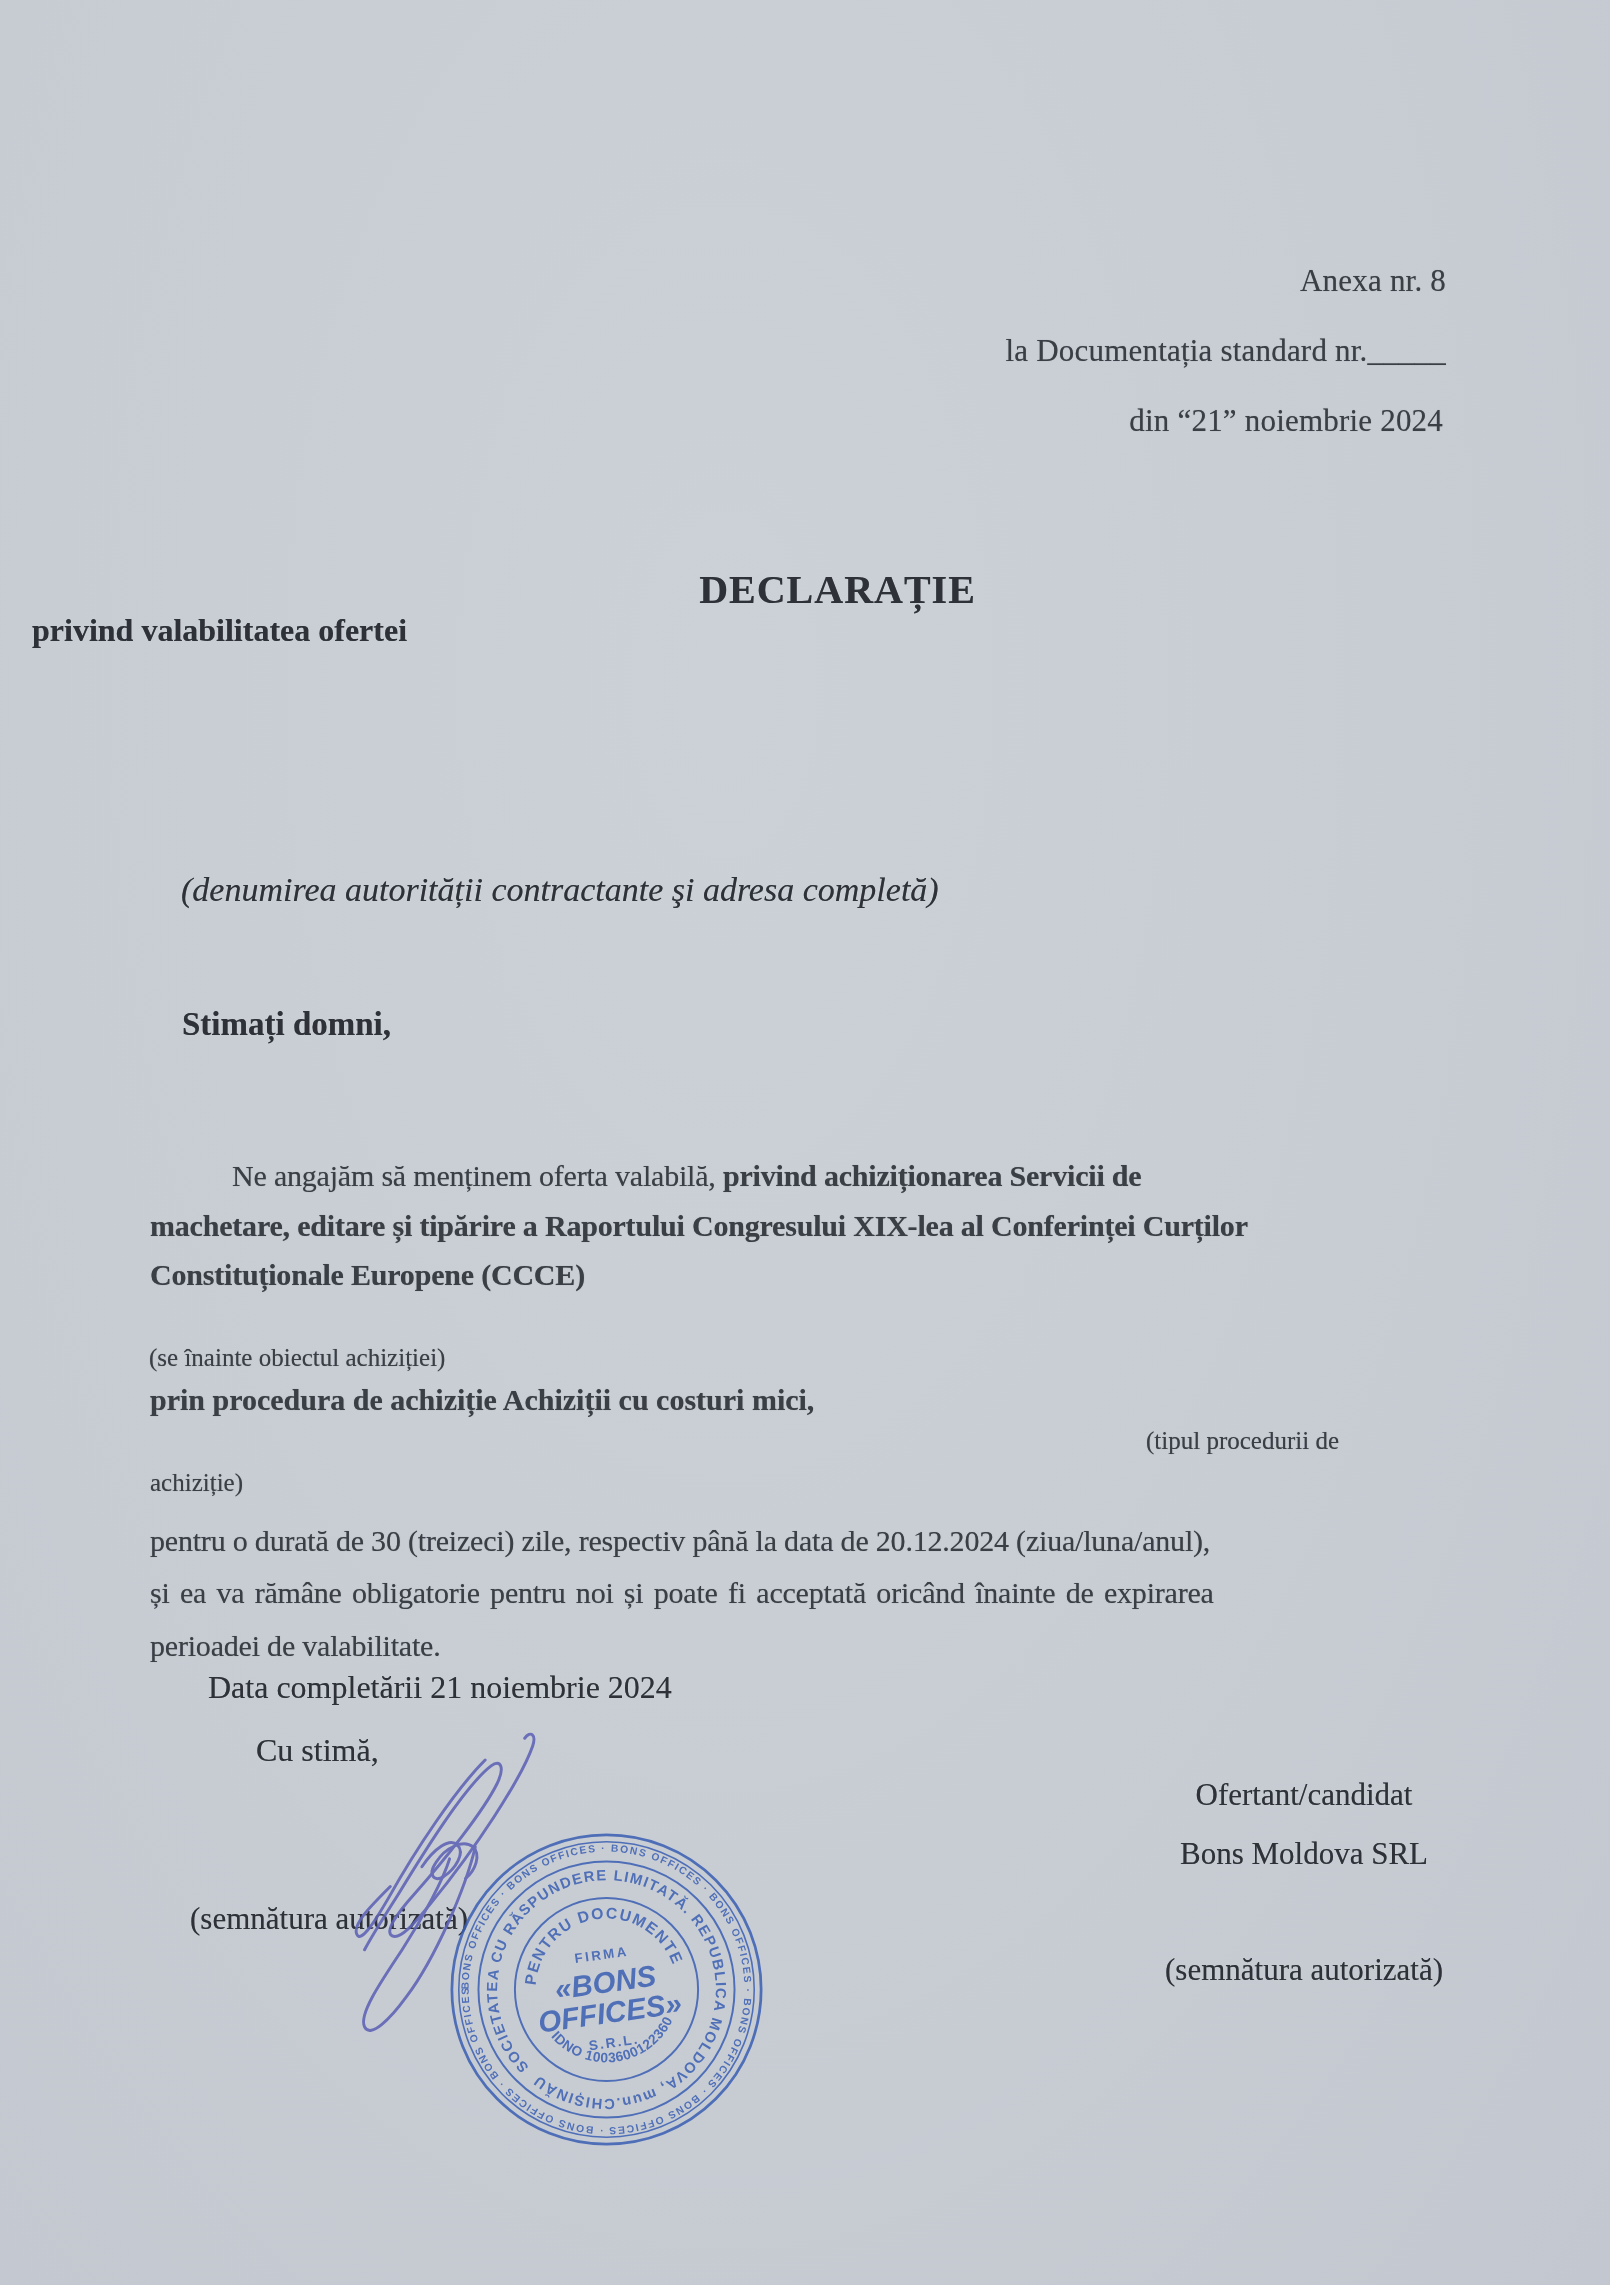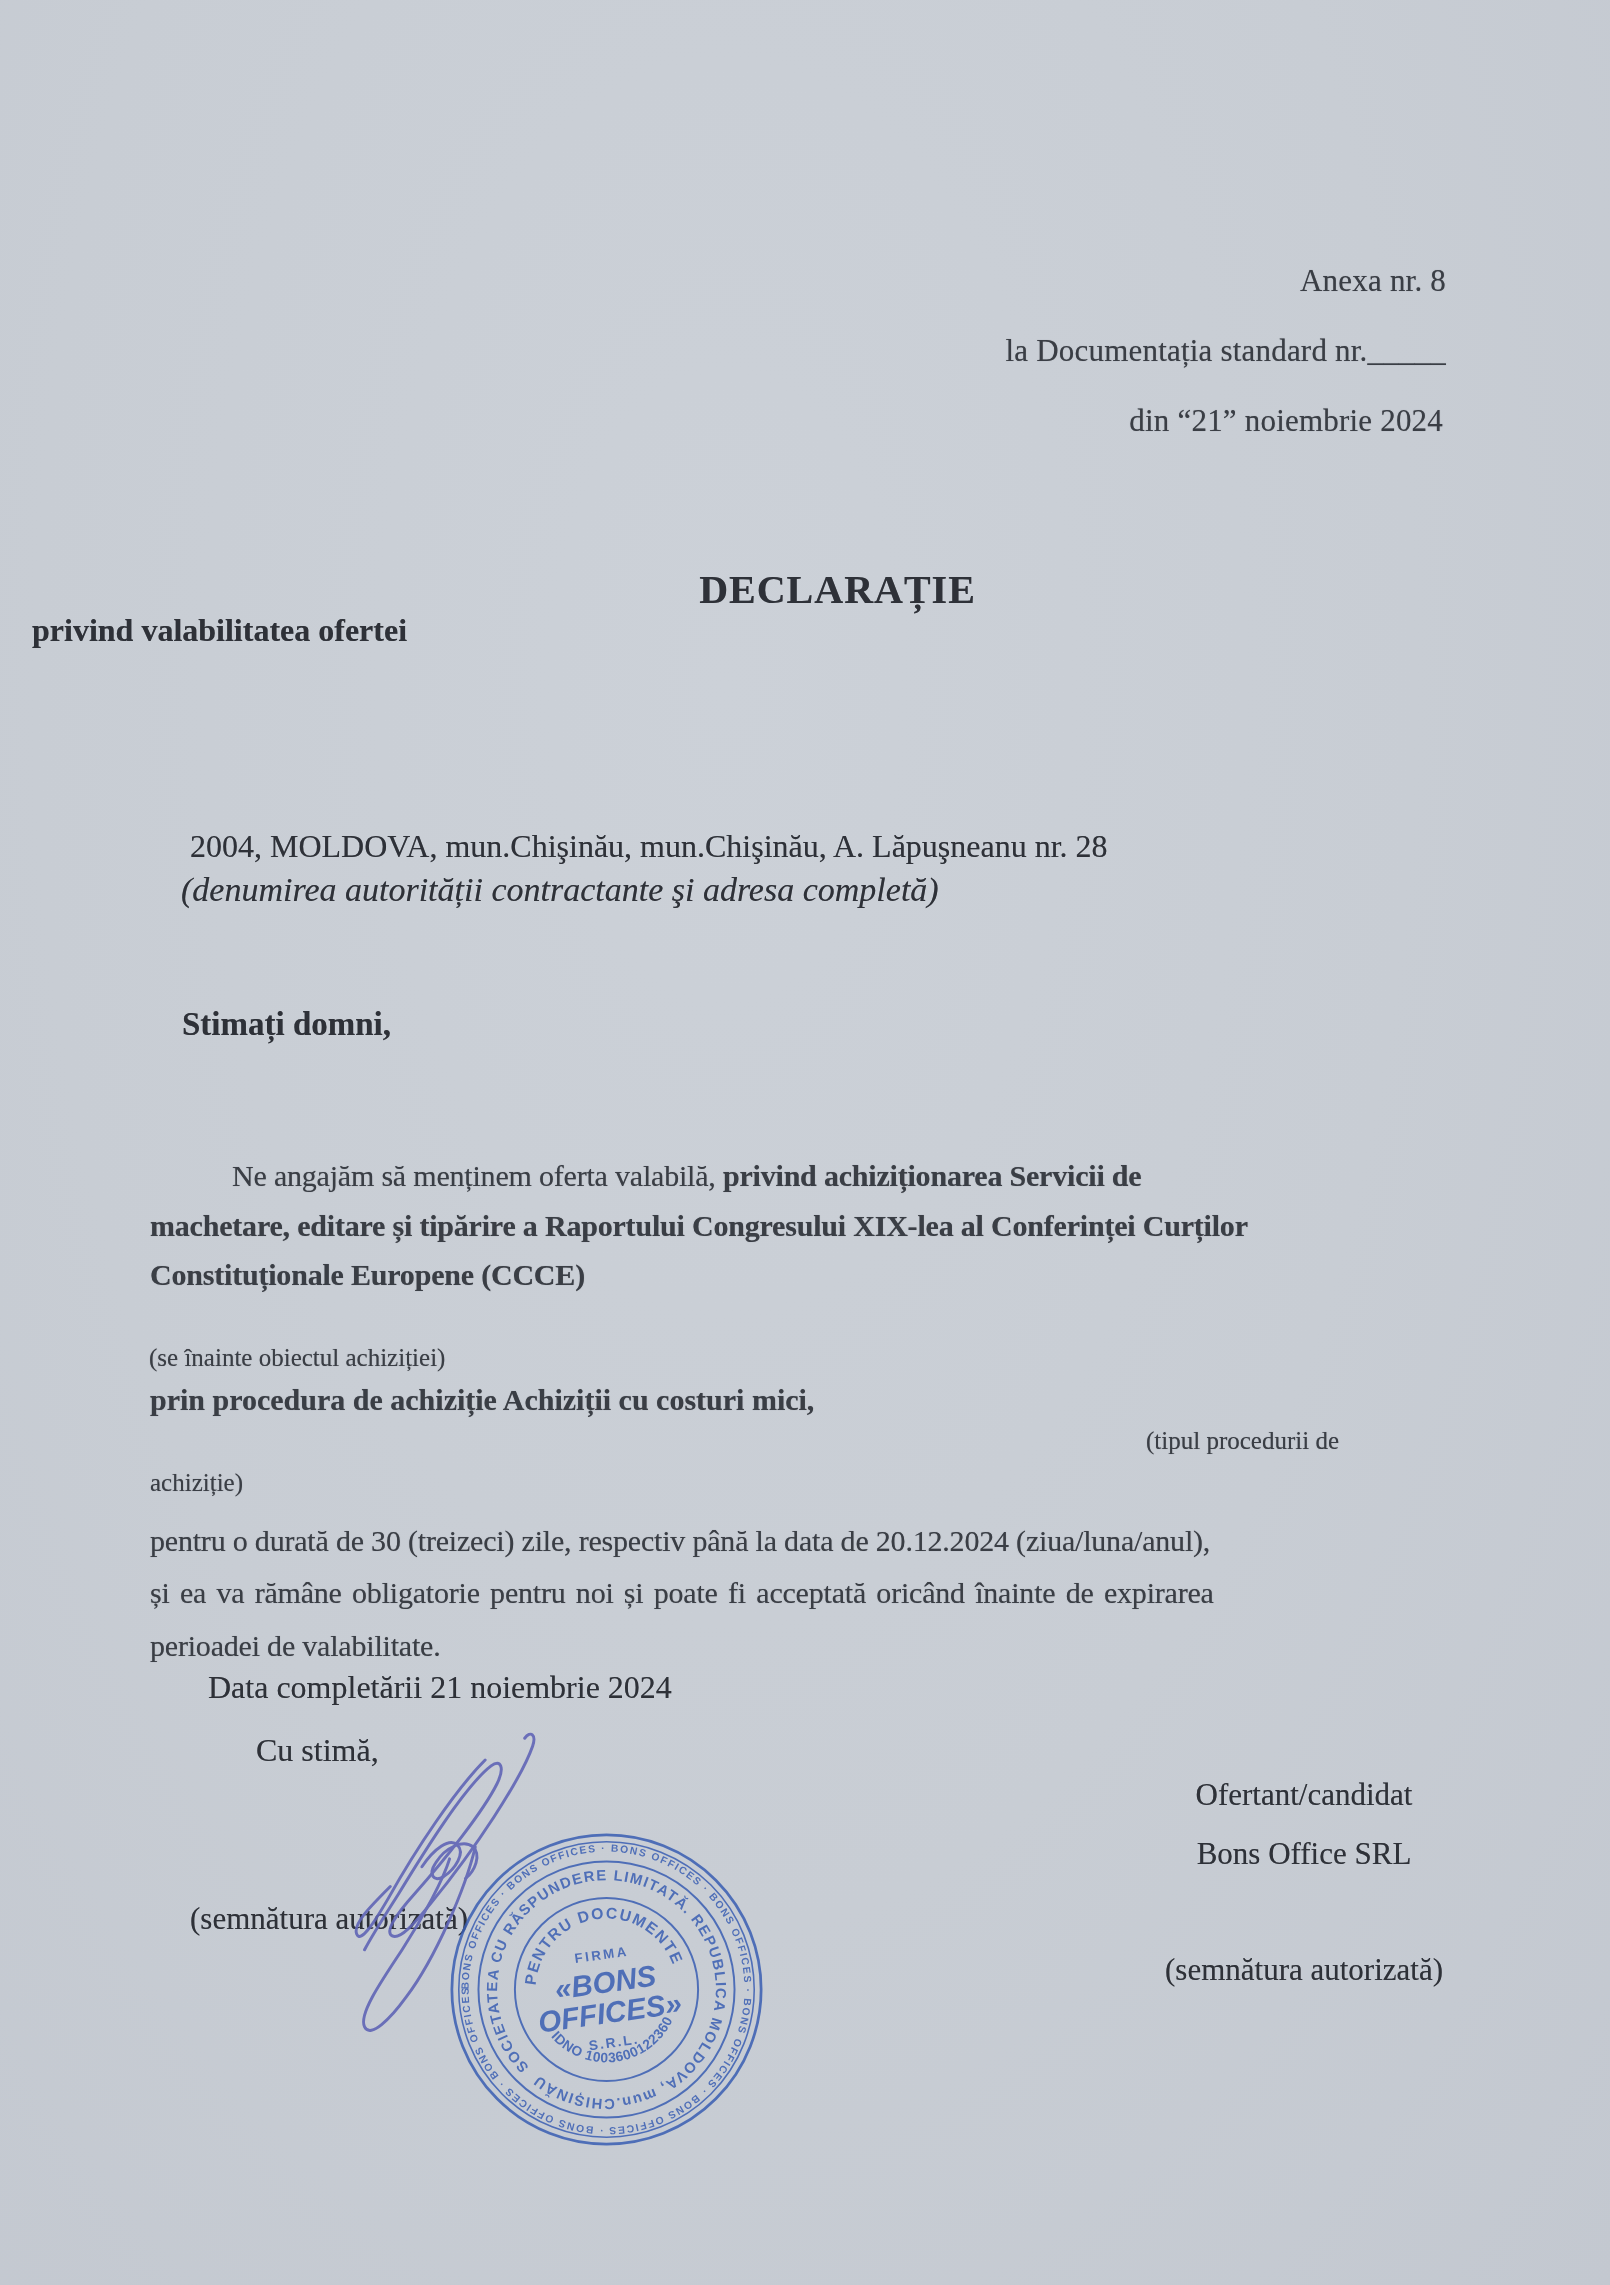--- a/index.html
+++ b/index.html
@@ -28,21 +28,20 @@
 
 <div class="page">
 
   <div class="abs sans annex" style="top:246px;right:165px;">Anexa nr. 8</div>
   <div class="abs sans annex" style="top:316px;right:165px;">la Documentația standard nr._____</div>
   <div class="abs sans annex" style="top:386px;right:168px;">din “21” noiembrie 2024</div>
 
   <div class="abs serif title" style="top:566px;left:0;">DECLARAȚIE</div>
   <div class="abs serif subtitle" style="top:612px;left:0;">privind valabilitatea ofertei</div>
 
-  <div class="abs serif" style="top:828px;left:158px;font-size:32px;">2004, MOLDOVA, mun.Chişinău, mun.Chişinău, A. Lăpuşneanu nr. 28</div>
   <div class="abs serif italic-note" style="top:871px;left:149px;">(denumirea autorității contractante şi adresa completă)</div>
 
   <div class="abs serif bold" style="top:1006px;left:150px;font-size:33px;">Stimați domni,</div>
 
   <div>
     <div class="abs sans sans-body" style="top:1143px;left:232px;">
       <span>Ne angajăm să menținem oferta valabilă, </span><span class="bold">privind achiziționarea Servicii de</span>
     </div>
     <div class="abs sans sans-body bold" style="top:1193px;left:150px;">machetare, editare și tipărire a Raportului Congresului XIX-lea al Conferinței Curților</div>
     <div class="abs sans sans-body bold" style="top:1242px;left:150px;">Constituționale Europene (CCCE)</div>
@@ -56,21 +55,21 @@
   <div>
     <div class="abs sans sans-body" style="top:1508px;left:150px;">pentru o durată de 30 (treizeci) zile, respectiv până la data de 20.12.2024 (ziua/luna/anul),</div>
     <div class="abs sans sans-body" style="top:1560px;left:150px;word-spacing:3px;">și ea va rămâne obligatorie pentru noi și poate fi acceptată oricând înainte de expirarea</div>
     <div class="abs sans sans-body" style="top:1613px;left:150px;">perioadei de valabilitate.</div>
   </div>
 
   <div class="abs serif" style="top:1669px;left:150px;font-size:32px;margin-left:26px;">Data completării 21 noiembrie 2024</div>
   <div class="abs serif" style="top:1732px;left:224px;font-size:32px;">Cu stimă,</div>
 
   <div class="abs serif right-col" style="top:1777px;left:1094px;width:356px;">Ofertant/candidat</div>
-  <div class="abs serif right-col" style="top:1836px;left:1094px;width:356px;">Bons Office SRL</div>
+  <div class="abs serif right-col" style="top:1836px;left:1094px;width:356px;">Bons Moldova SRL</div>
   <div class="abs serif right-col" style="top:1952px;left:1094px;width:356px;">(semnătura autorizată)</div>
 
   <div class="abs serif" style="top:1901px;left:158px;font-size:31px;">(semnătura autorizată)</div>
 
   <svg class="abs" style="top:1827px;left:444px;" width="325" height="325" viewBox="0 0 330 330">
     <g fill="none" stroke="#3b5fb3" opacity="0.86">
       <circle cx="165" cy="165" r="157" stroke-width="2.8"></circle>
       <circle cx="165" cy="165" r="150" stroke-width="1.6"></circle>
       <circle cx="165" cy="165" r="130" stroke-width="2"></circle>
       <circle cx="165" cy="165" r="93" stroke-width="2"></circle>

